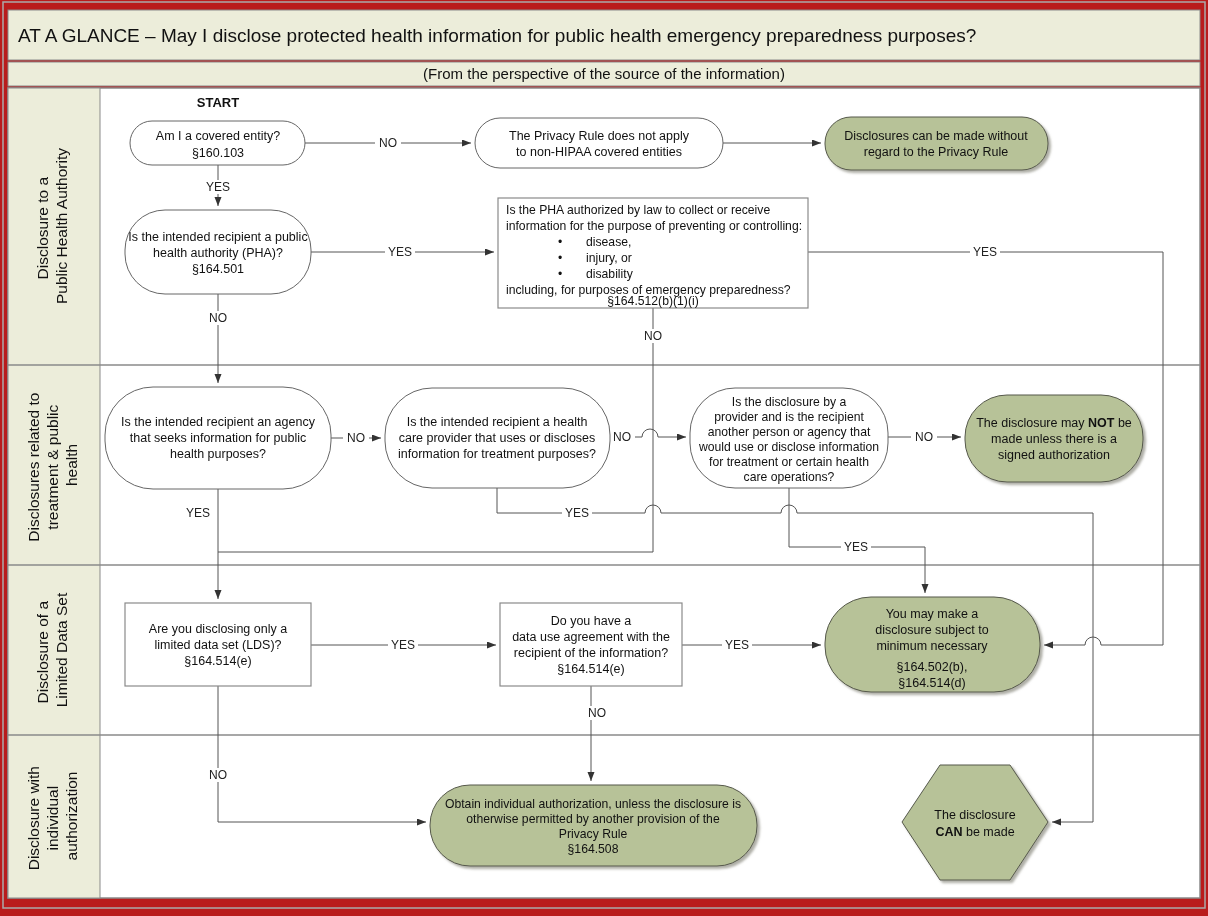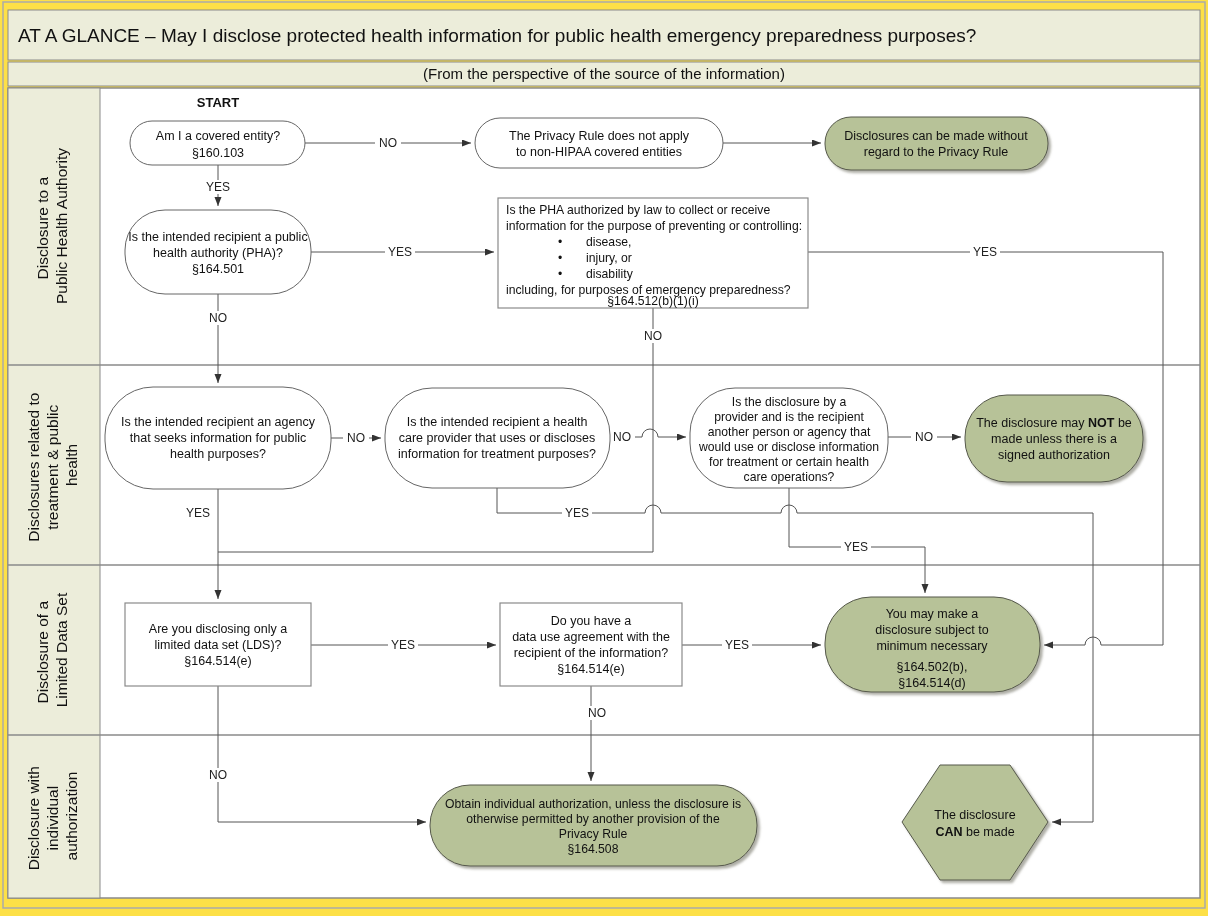--- a/index.html
+++ b/index.html
@@ -1,16 +1,16 @@
 <!DOCTYPE html>
 <html><head>
 <meta charset="utf-8">
 <style>
   html,body{margin:0;padding:0;background:#fff;}
-  .page{position:relative;width:1208px;height:916px;background:#fde047;
+  .page{position:relative;width:1208px;height:916px;background:#b91c1c;
         font-family:"Liberation Sans","DejaVu Sans",sans-serif;}
   svg{display:block;}
   .frame{fill:none;stroke:#aaaaaa;stroke-width:1.5;}
   .panel{fill:#ecedda;stroke:#8a8a8a;stroke-width:1;}
   .flowarea{fill:#ffffff;stroke:#8a8a8a;stroke-width:1.5;}
   .lanecol{fill:#ecedda;stroke:#8a8a8a;stroke-width:1;}
   .laneline{stroke:#8a8a8a;stroke-width:1.5;}
   .title-text{font-size:19px;fill:#111;}
   .subtitle-text{font-size:15px;fill:#111;}
   .lane-label{font-size:15.5px;fill:#111;}

